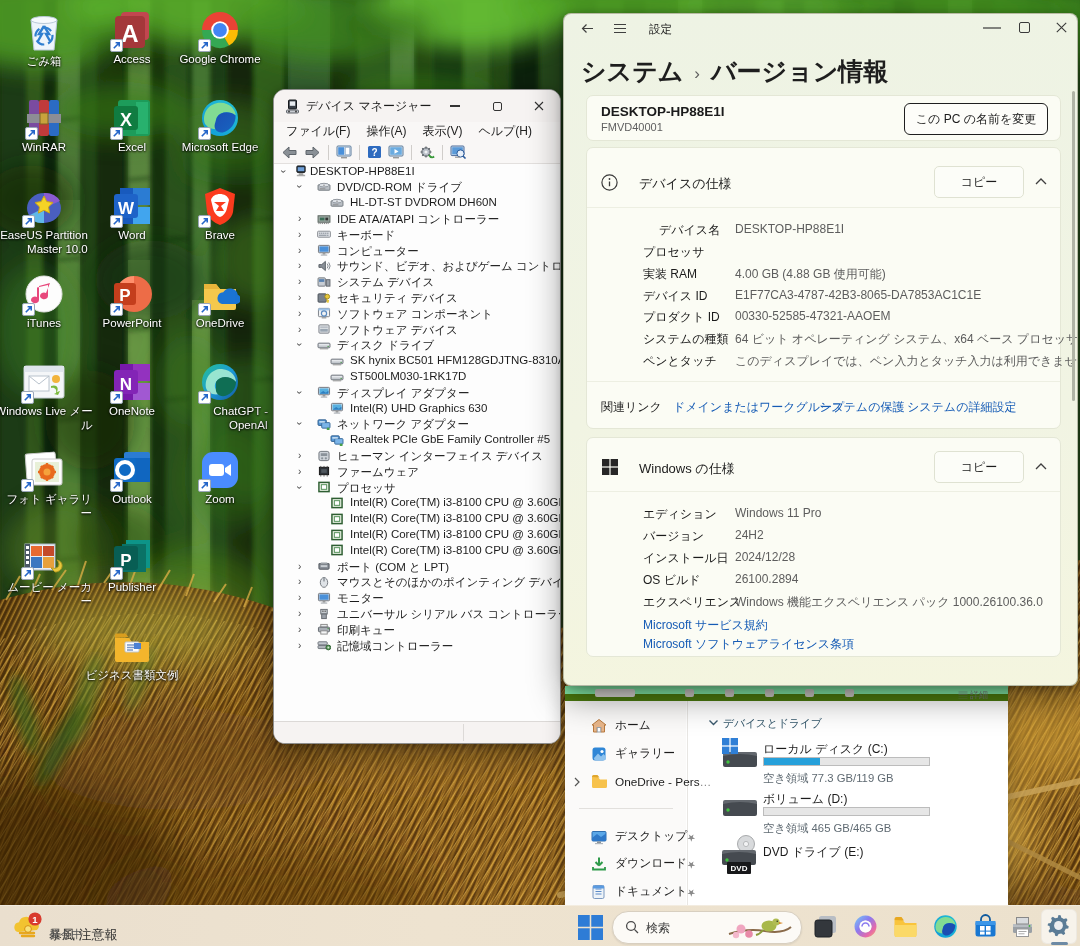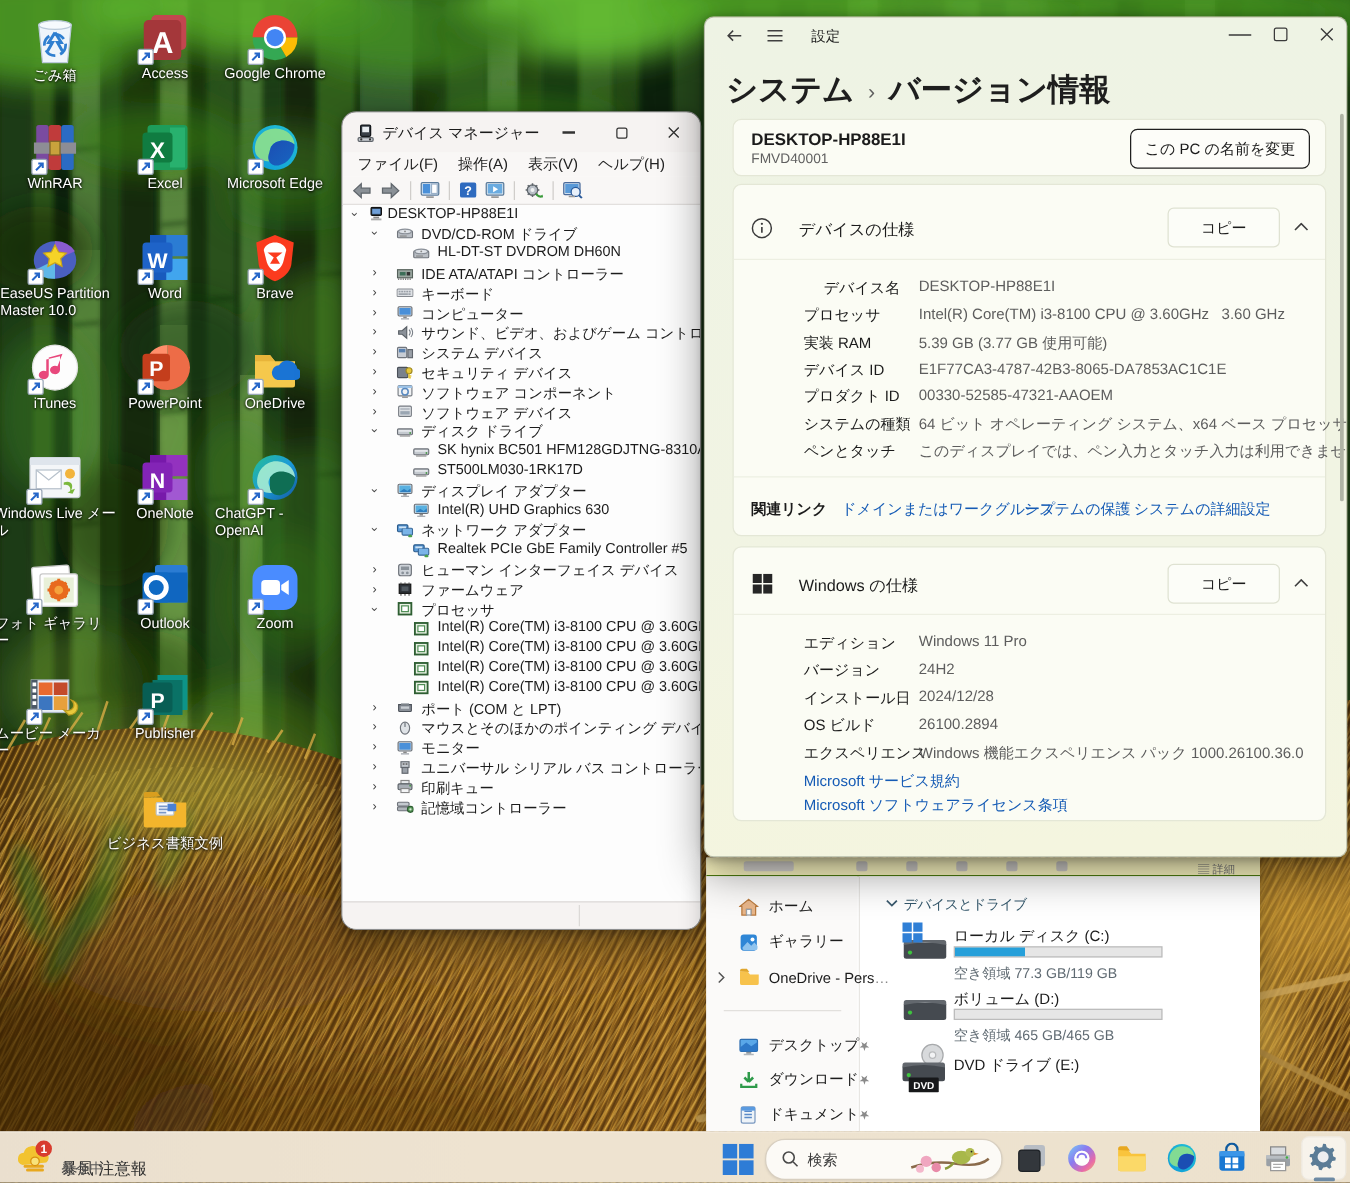--- a/index.html
+++ b/index.html
@@ -1,21 +1,21 @@
 <!DOCTYPE html>
 <html><head><meta charset="utf-8">
 <style>
 *{margin:0;padding:0;box-sizing:border-box}
 html,body{width:1080px;height:946px;overflow:hidden;font-family:"Liberation Sans",sans-serif}
 #stage{position:relative;width:1080px;height:946px;overflow:hidden;background:#25451c}
 #wp{position:absolute;left:0;top:0;width:1080px;height:946px}
 
 .di{position:absolute;width:96px;display:flex;flex-direction:column;align-items:center;z-index:2}
 .di .ig{width:40px;height:40px;position:relative;display:flex;align-items:center;justify-content:center}
-.di .lb{margin-top:3px;font-size:11.5px;line-height:13.5px;color:#fff;text-align:left;text-shadow:0 1px 2px rgba(0,0,0,.9),0 0 3px rgba(0,0,0,.8)}
+.di .lb{margin-top:3px;font-size:11.5px;line-height:13.5px;color:#fff;text-align:right;text-shadow:0 1px 2px rgba(0,0,0,.9),0 0 3px rgba(0,0,0,.8)}
 .sc{position:absolute;left:-2px;bottom:-2px;width:13px;height:13px;background:#fff;border:1px solid #9aa7b8;border-radius:2px;display:flex;align-items:center;justify-content:center}
 .sc svg{width:9px;height:9px}
 
 .win{position:absolute;border-radius:8px;box-shadow:0 12px 34px rgba(0,0,0,.42),0 2px 8px rgba(0,0,0,.25)}
 
 #dm{left:273px;top:89px;width:288px;height:655px;background:#fdfdfd;border:1px solid #8e8e8e;z-index:3;border-radius:12px;overflow:hidden}
 #dm .tb{height:32px;background:#f6f3f2;display:flex;align-items:center;position:relative;border-radius:8px 8px 0 0}
 #dm .tb .ti{margin-left:11px;width:15px;height:15px}
 #dm .tb .tt{margin-left:6px;font-size:12px;color:#1b1b1b}
 #dm .cb{position:absolute;top:0;height:32px;width:42px;display:flex;align-items:center;justify-content:center;color:#333}
@@ -33,21 +33,21 @@
 
 #st{left:563px;top:13px;width:515px;height:673px;border:1px solid rgba(110,115,90,.45);background:linear-gradient(178deg,#eef3e4 0%,#f1f4e3 60%,#f4f5df 100%);z-index:4;border-radius:8px;overflow:hidden}
 #st .cap{position:absolute;top:0;left:0;right:0;height:40px}
 #st .header{position:absolute;left:17px;top:41px;font-size:25px;font-weight:700;color:#1e1e1e;letter-spacing:0}
 .card{position:absolute;left:22px;width:475px;background:#fbfcf4;border:1px solid #e4e7d6;border-radius:7px}
 .blue{color:#155bb5}
 .crow{position:absolute;font-size:12px;white-space:nowrap}
 .cpy{position:absolute;left:347px;width:90px;height:32px;background:#fcfdf8;border:1px solid #dfe2d2;border-radius:5px;font-size:12px;color:#1c1c1c;display:flex;align-items:center;justify-content:center}
 
 #ex{position:absolute;left:565px;top:686px;width:443px;height:219px;background:#fff;z-index:3;border-radius:0;box-shadow:0 6px 20px rgba(0,0,0,.3);overflow:hidden}
-#ex .cmd{height:15px;background:#fef9c3;border-bottom:1px solid #4d7c0f;position:relative}
+#ex .cmd{height:15px;background:#86efac;border-bottom:7px solid #4d7c0f;position:relative}
 #ex .side{position:absolute;left:0;top:15px;bottom:0;width:121px;background:#fbfaf9}
 #ex .sideit{position:absolute;left:26px;display:flex;align-items:center;font-size:11.8px;color:#1c1c1c;white-space:nowrap}
 #ex .main{position:absolute;left:122px;top:15px;right:0;bottom:0;background:#fff;border-left:1px solid #e8e6e3}
 .pin{margin-left:auto;font-size:10px;color:#8a8a8a;transform:rotate(35deg)}
 #ex .sideit{width:86px}
 #ex .sideit svg{flex:none}
 
 #tk{position:absolute;left:0;bottom:0;width:1080px;height:41px;background:linear-gradient(90deg,#eadfce,#eee3d0 40%,#ece1cd);z-index:6;border-top:1px solid rgba(255,255,255,.35)}
 .tkic{position:absolute;top:8px;width:25px;height:25px}
 </style></head><body>
@@ -1034,33 +1034,32 @@
         </svg>
 <span style="position:absolute;left:52px;top:27px;font-size:13px;color:#1b1b1b">デバイスの仕様</span>
 <div class="cpy" style="top:18px">コピー</div>
 <svg style="position:absolute;left:448px;top:30px" width="12" height="7" viewBox="0 0 12 7">
           <path d="M1 6 L6 1 L11 6" stroke="#3f3f3f" stroke-width="1.3" fill="none"></path>
         </svg>
 <div style="position:absolute;left:0;right:0;top:59px;height:1px;background:#edefe2"></div>
 <div class="crow" style="left:72px;top:74px;color:#1b1b1b">デバイス名</div>
         <div class="crow" style="left:148px;top:74px;color:#5d5d5d">DESKTOP-HP88E1I</div>
 <div class="crow" style="left:56px;top:96px;color:#1b1b1b">プロセッサ</div>
-        <div class="crow" style="left:148px;top:96px;color:#5d5d5d">Intel(R) Core(TM) i3-8100 CPU @ 3.60GHz&nbsp;&nbsp;&nbsp;3.60 GHz</div>
 <div class="crow" style="left:56px;top:118px;color:#1b1b1b">実装 RAM</div>
-        <div class="crow" style="left:148px;top:118px;color:#5d5d5d">5.39 GB (3.77 GB 使用可能)</div>
+        <div class="crow" style="left:148px;top:118px;color:#5d5d5d">4.00 GB (4.88 GB 使用可能)</div>
 <div class="crow" style="left:56px;top:139.5px;color:#1b1b1b">デバイス ID</div>
         <div class="crow" style="left:148px;top:139.5px;color:#5d5d5d">E1F77CA3-4787-42B3-8065-DA7853AC1C1E</div>
 <div class="crow" style="left:56px;top:161px;color:#1b1b1b">プロダクト ID</div>
         <div class="crow" style="left:148px;top:161px;color:#5d5d5d">00330-52585-47321-AAOEM</div>
 <div class="crow" style="left:56px;top:183px;color:#1b1b1b">システムの種類</div>
         <div class="crow" style="left:148px;top:183px;color:#5d5d5d">64 ビット オペレーティング システム、x64 ベース プロセッサ</div>
 <div class="crow" style="left:56px;top:204.5px;color:#1b1b1b">ペンとタッチ</div>
         <div class="crow" style="left:148px;top:204.5px;color:#5d5d5d">このディスプレイでは、ペン入力とタッチ入力は利用できません</div>
 <div style="position:absolute;left:0;right:0;top:233px;height:1px;background:#edefe2"></div>
-<div class="crow" style="left:14px;top:251px;font-weight:700;color:#1b1b1b">関連リンク</div>
+<div class="crow" style="left:14px;top:251px;font-weight:400;color:#1b1b1b">関連リンク</div>
 <div class="crow blue" style="left:86px;top:251px">ドメインまたはワークグループ</div>
 <div class="crow blue" style="left:232px;top:251px">システムの保護</div>
 <div class="crow blue" style="left:320px;top:251px">システムの詳細設定</div>
 </div>
 <div class="card" style="top:423px;height:220px">
 <svg style="position:absolute;left:15px;top:21px" width="16" height="16" viewBox="0 0 16 16">
           <rect x="0" y="0" width="7.4" height="7.4" fill="#262626"></rect>
           <rect x="8.6" y="0" width="7.4" height="7.4" fill="#262626"></rect>
           <rect x="0" y="8.6" width="7.4" height="7.4" fill="#262626"></rect>
           <rect x="8.6" y="8.6" width="7.4" height="7.4" fill="#262626"></rect>

